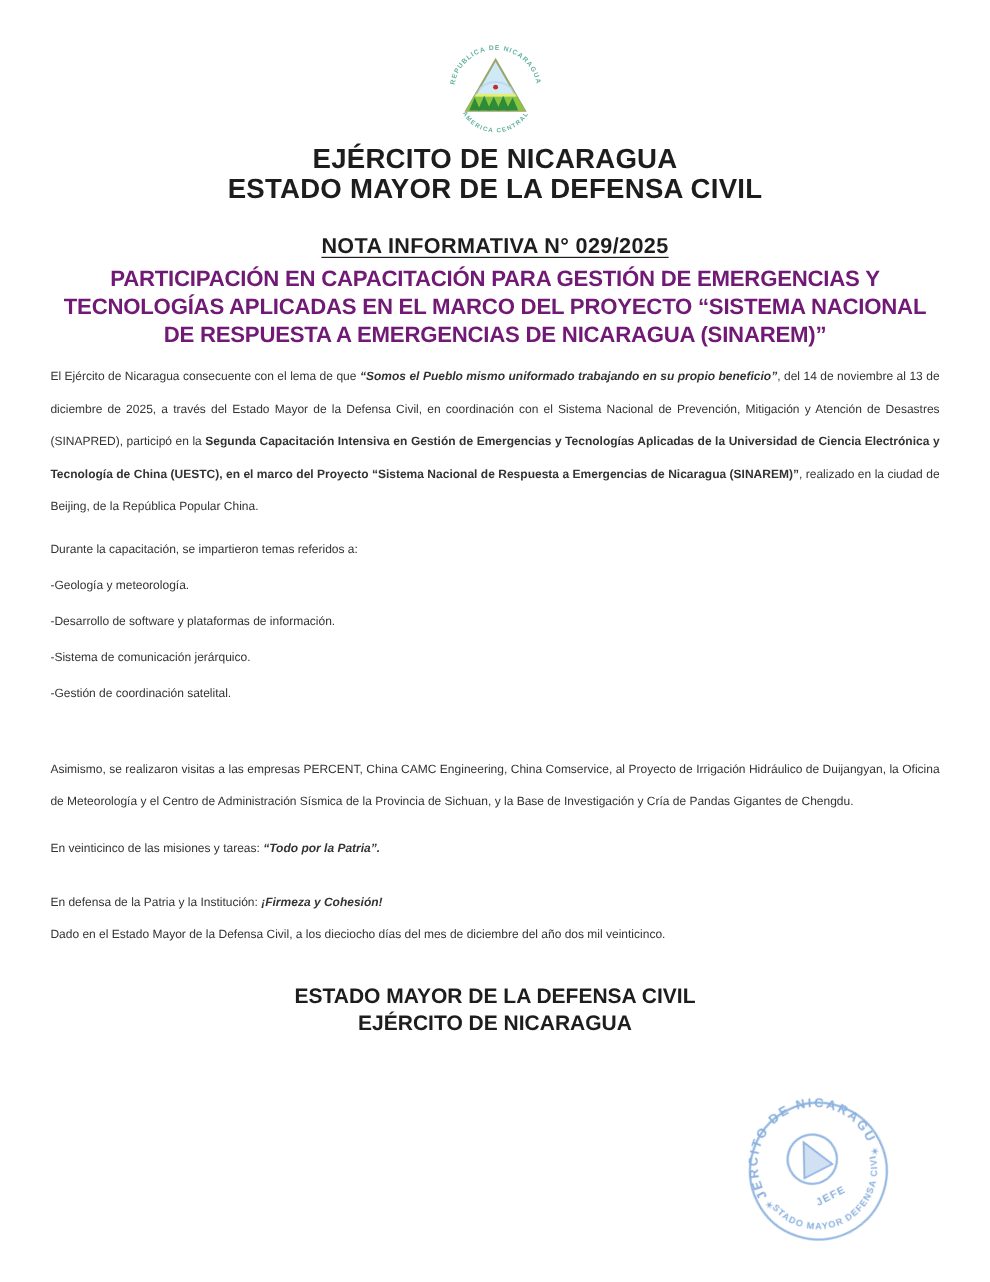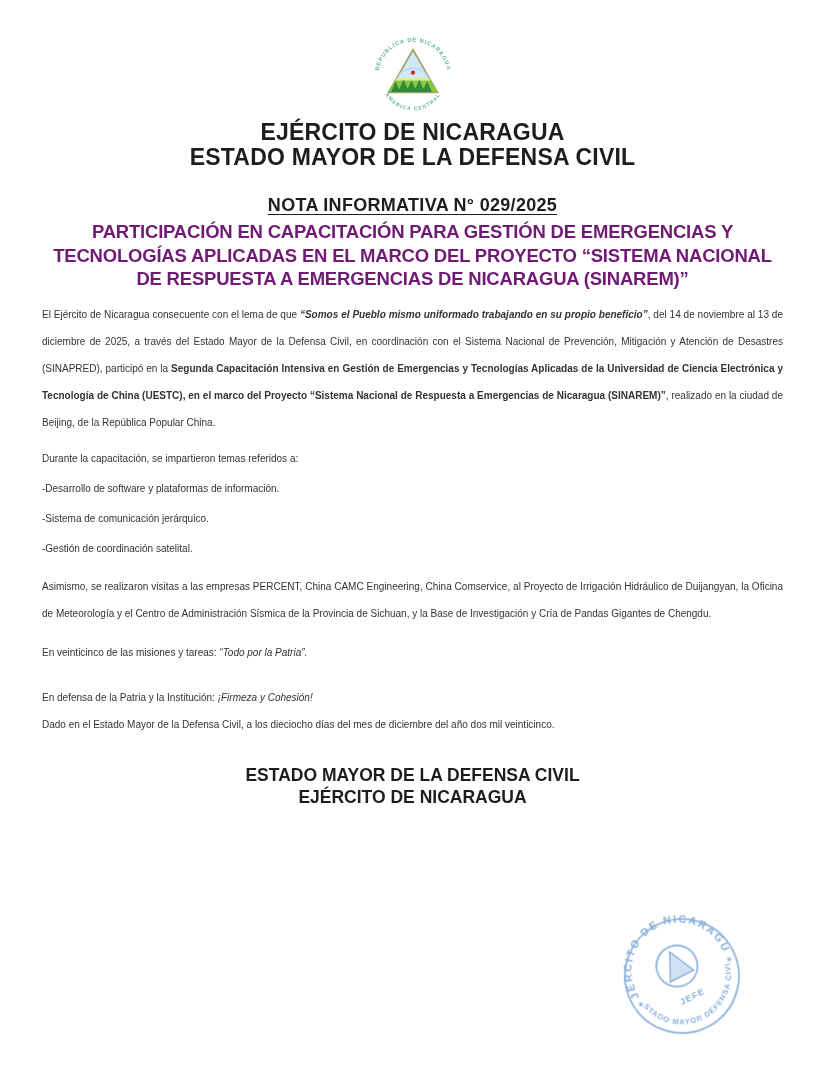--- a/index.html
+++ b/index.html
@@ -55,24 +55,24 @@
   }
   
   .bodytext { font-size: 10px; line-height: 27px; color: #333333; }
   .justify { text-align: justify; }
   .p1 { margin-top: 10px; }
   .seg-regular { font-weight: normal; font-style: normal; }
   .seg-bold { font-weight: bold; }
   .seg-bold-italic { font-weight: bold; font-style: italic; }
   .topics-intro { margin-top: 9px; }
   .topic-item { margin-top: 3px; }
-  .p2 { margin-top: 11px; }
+  .p2 { margin-top: 36px; }
   .motto-line { margin-top: 12px; }
   .motto-line.second { margin-top: 18px; }
-  .bi { font-weight: normal; font-style: italic; }
+  .bi { font-weight: bold; font-style: italic; }
   .dateline { }
   
   .footer-sig {
     margin-top: 26px;
     text-align: center;
     font-weight: bold;
     font-size: 17.5px;
     line-height: 22px;
     color: #1d1d1d;
   }
@@ -128,20 +128,21 @@
   <div class="note-title">
     <span>NOTA INFORMATIVA N° 029/2025</span>
   </div>
 
   <div class="headline">PARTICIPACIÓN EN CAPACITACIÓN PARA GESTIÓN DE EMERGENCIAS Y TECNOLOGÍAS APLICADAS EN EL MARCO DEL PROYECTO “SISTEMA NACIONAL DE RESPUESTA A EMERGENCIAS DE NICARAGUA (SINAREM)”</div>
 
   <p class="bodytext justify p1"><span class="seg-regular">El Ejército de Nicaragua consecuente con el lema de que </span><span class="seg-bold-italic">“Somos el Pueblo mismo uniformado trabajando en su propio beneficio”</span><span class="seg-regular">, del 14 de noviembre al 13 de diciembre de 2025, a través del Estado Mayor de la Defensa Civil, en coordinación con el Sistema Nacional de Prevención, Mitigación y Atención de Desastres (SINAPRED), participó en la </span><span class="seg-bold">Segunda Capacitación Intensiva en Gestión de Emergencias y Tecnologías Aplicadas de la Universidad de Ciencia Electrónica y Tecnología de China (UESTC), en el marco del Proyecto “Sistema Nacional de Respuesta a Emergencias de Nicaragua (SINAREM)”</span><span class="seg-regular">, realizado en la ciudad de Beijing, de la República Popular China.</span></p>
 
   <p class="bodytext topics-intro">Durante la capacitación, se impartieron temas referidos a:</p>
   <div>
+    <p class="bodytext topic-item">-Geología y meteorología.</p>
     <p class="bodytext topic-item">-Desarrollo de software y plataformas de información.</p>
     <p class="bodytext topic-item">-Sistema de comunicación jerárquico.</p>
     <p class="bodytext topic-item">-Gestión de coordinación satelital.</p>
   </div>
 
   <p class="bodytext justify p2">Asimismo, se realizaron visitas a las empresas PERCENT, China CAMC Engineering, China Comservice, al Proyecto de Irrigación Hidráulico de Duijangyan, la Oficina de Meteorología y el Centro de Administración Sísmica de la Provincia de Sichuan, y la Base de Investigación y Cría de Pandas Gigantes de Chengdu.</p>
 
   <p class="bodytext motto-line">
     <span>En veinticinco de las misiones y tareas: </span><span class="bi">“Todo por la Patria”.</span>
   </p>

